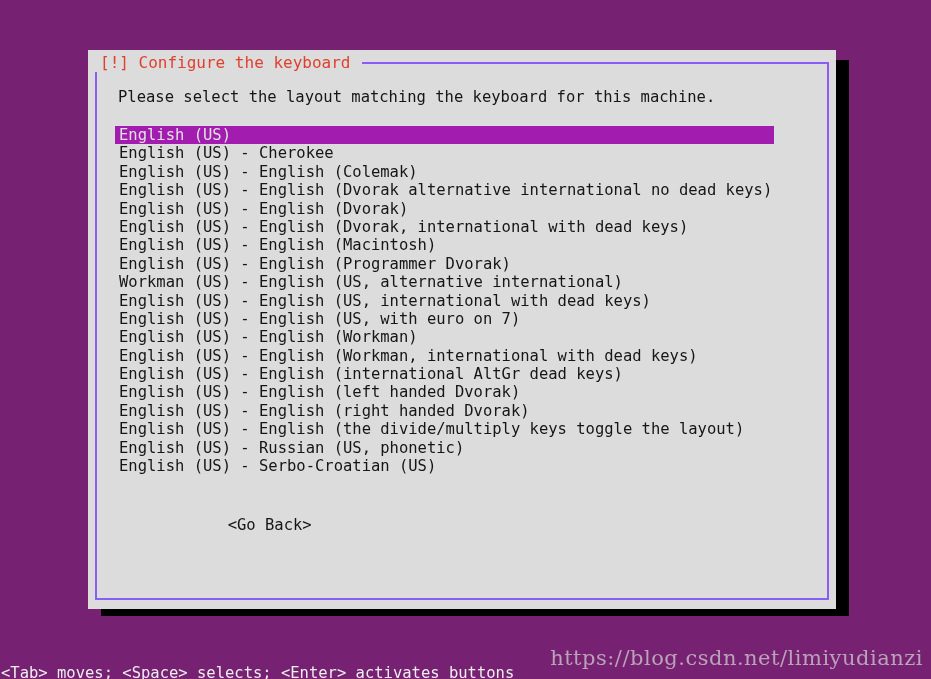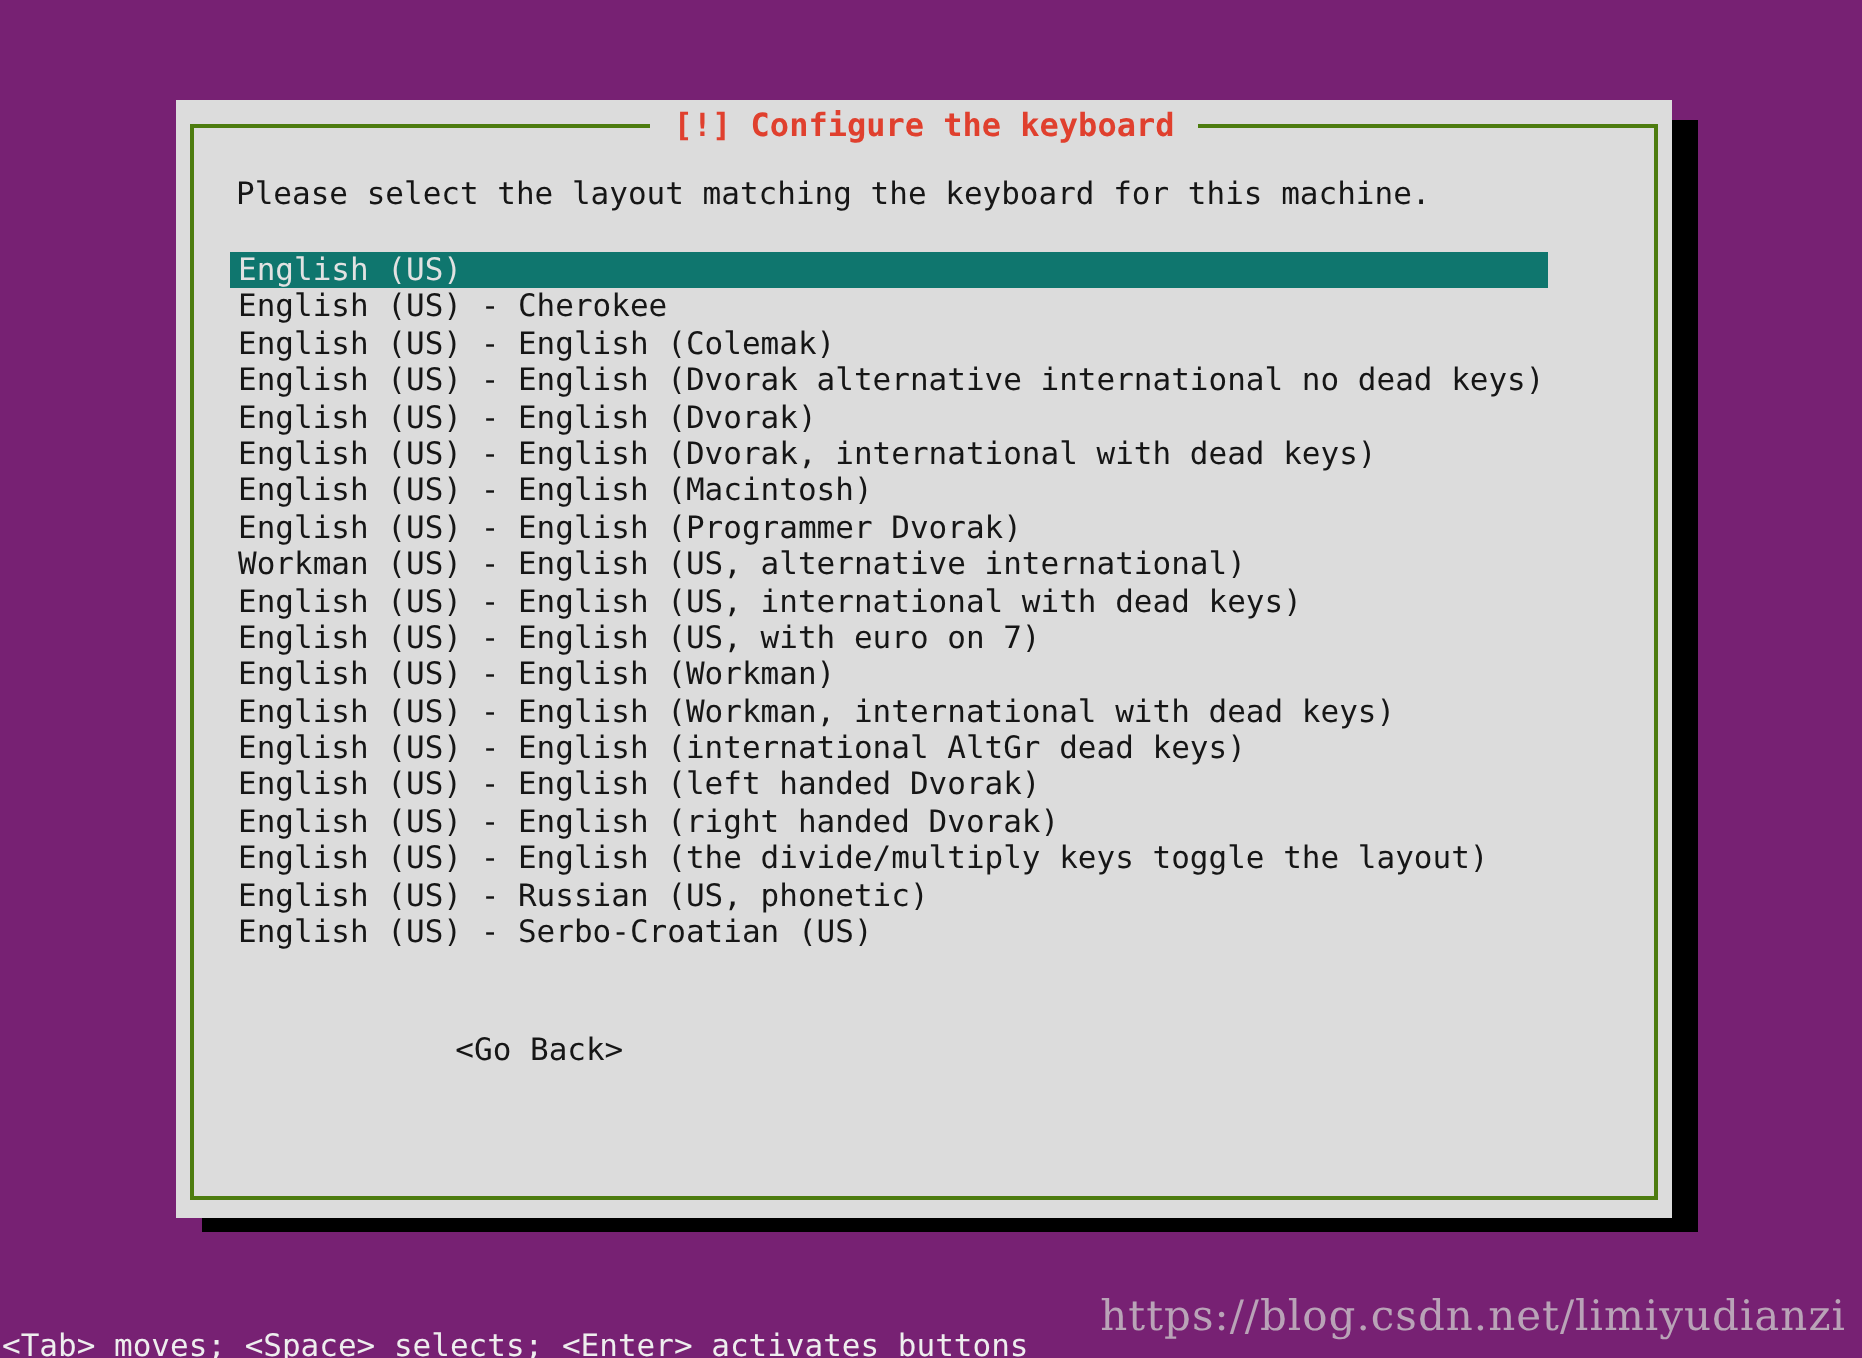--- a/index.html
+++ b/index.html
@@ -37,34 +37,32 @@
     padding: 0;
   }
 
   
   #dialog-inner {
     position: absolute;
     left: 7px;
     top: 12px;
     right: 7px;
     bottom: 9px;
-    border: 2px solid #4d7c0f;
+    border: 2px solid #8b5cf6;
     box-sizing: border-box;
     background: #dcdcdc;
   }
 
   
   #title-wrap {
     position: absolute;
     left: 0;
     right: 0;
     top: 3px;
-    text-align: center;
     pointer-events: none;
-    font-weight: bold;
   }
   #dialog-title {
     display: inline-block;
     background: #dcdcdc;
     color: #e0402e;
     font-size: 16px;
     line-height: 19px;
     letter-spacing: 0px;
     padding: 0 12px;
     white-space: pre;
@@ -101,21 +99,21 @@
   }
   #layout-list li {
     white-space: pre;
     font-size: 15.5px;
     line-height: 18.4px;
     height: 18.4px;
     padding-left: 4px;
     color: #161616;
   }
   #layout-list li.selected {
-    background: #0f766e;
+    background: #a21caf;
     color: #e2e2e2;
     width: 655px;
   }
 
   
   #button-row {
     margin-top: 22px;
     padding-left: 38px;
     white-space: pre;
     font-size: 15.5px;

